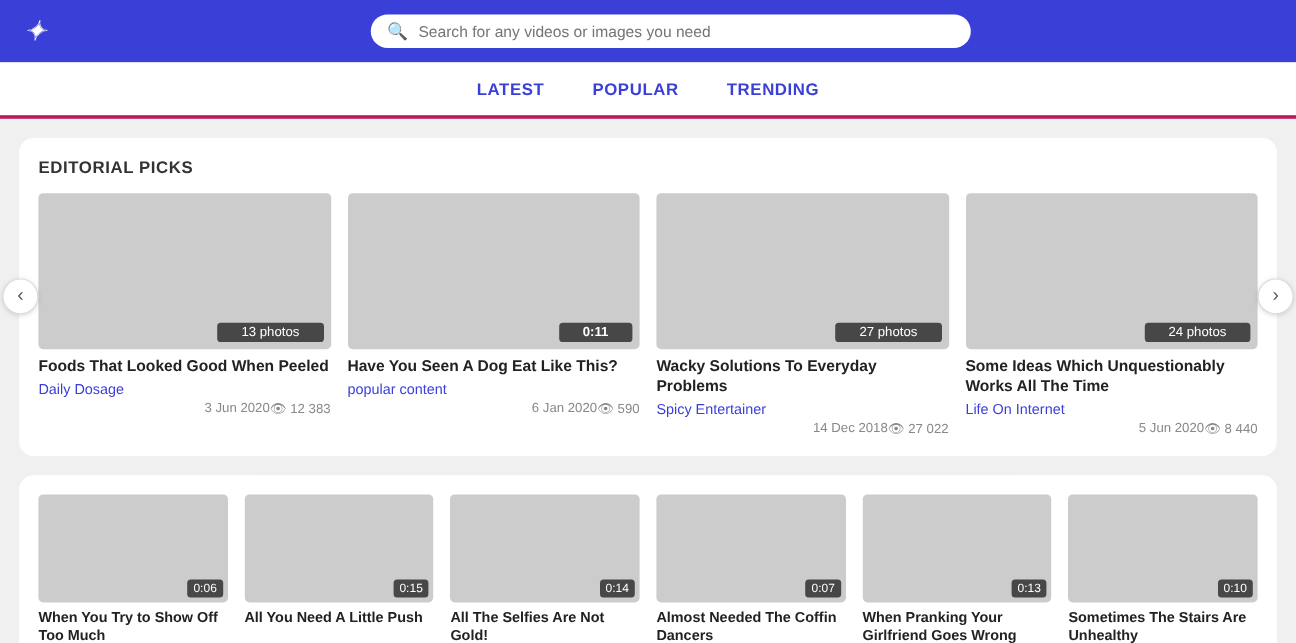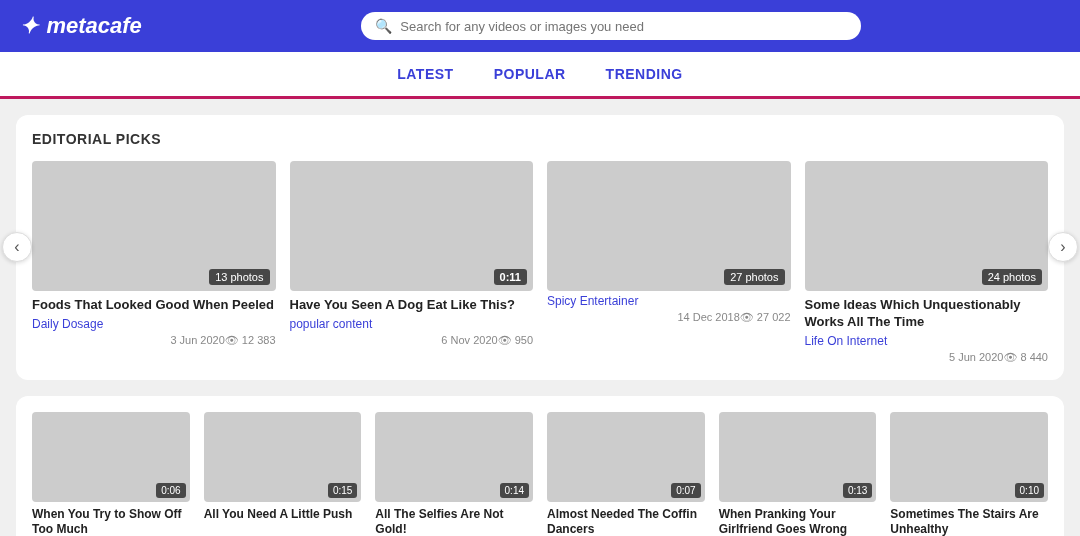--- a/index.html
+++ b/index.html
@@ -107,21 +107,21 @@
       border-radius: 4px;
       overflow: hidden;
     }
     .editorial-card .thumb .badge {
       position: absolute;
       bottom: 6px;
       right: 6px;
       background: rgba(0,0,0,0.65);
       color: white;
       font-size: 11px;
-      padding: 2px 6px;
+      padding: 2px 20px;
       border-radius: 3px;
     }
     .editorial-card .card-title {
       font-size: 13px;
       font-weight: bold;
       color: #222;
       margin-top: 6px;
       line-height: 1.3;
     }
     .editorial-card .card-channel {
@@ -213,21 +213,20 @@
       align-items: center;
       justify-content: center;
     }
   </style>
 </head>
 <body>
 
 <header class="header">
   <div class="logo">
     <span class="logo-star">✦</span>
-    <span>metacafe</span>
   </div>
   <div class="search-bar">
     <span class="search-icon-svg">🔍</span>
     <input type="text" placeholder="Search for any videos or images you need" style="">
   </div>
 </header>
 
 <nav class="nav">
   <a href="#">LATEST</a>
   <a href="#">POPULAR</a>
@@ -255,30 +254,31 @@
       </div>
 
       <div class="editorial-card">
         <div class="thumb thumb-2">
           <div class="thumb-content"></div>
           <span class="badge">0:11</span>
         </div>
         <div class="card-title">Have You Seen A Dog Eat Like This?</div>
         <div class="card-channel">popular content</div>
         <div class="card-meta">
-          <span>6 Nov 2020</span>
-          <span>👁 950</span>
+          <span>6 Jan 2020</span>
+          <span>👁 590</span>
         </div>
       </div>
 
       <div class="editorial-card">
         <div class="thumb thumb-3">
           <div class="thumb-content"></div>
           <span class="badge">27 photos</span>
         </div>
+        <div class="card-title">Wacky Solutions To Everyday Problems</div>
         <div class="card-channel">Spicy Entertainer</div>
         <div class="card-meta">
           <span>14 Dec 2018</span>
           <span>👁 27 022</span>
         </div>
       </div>
 
       <div class="editorial-card">
         <div class="thumb thumb-4">
           <div class="thumb-content"></div>

